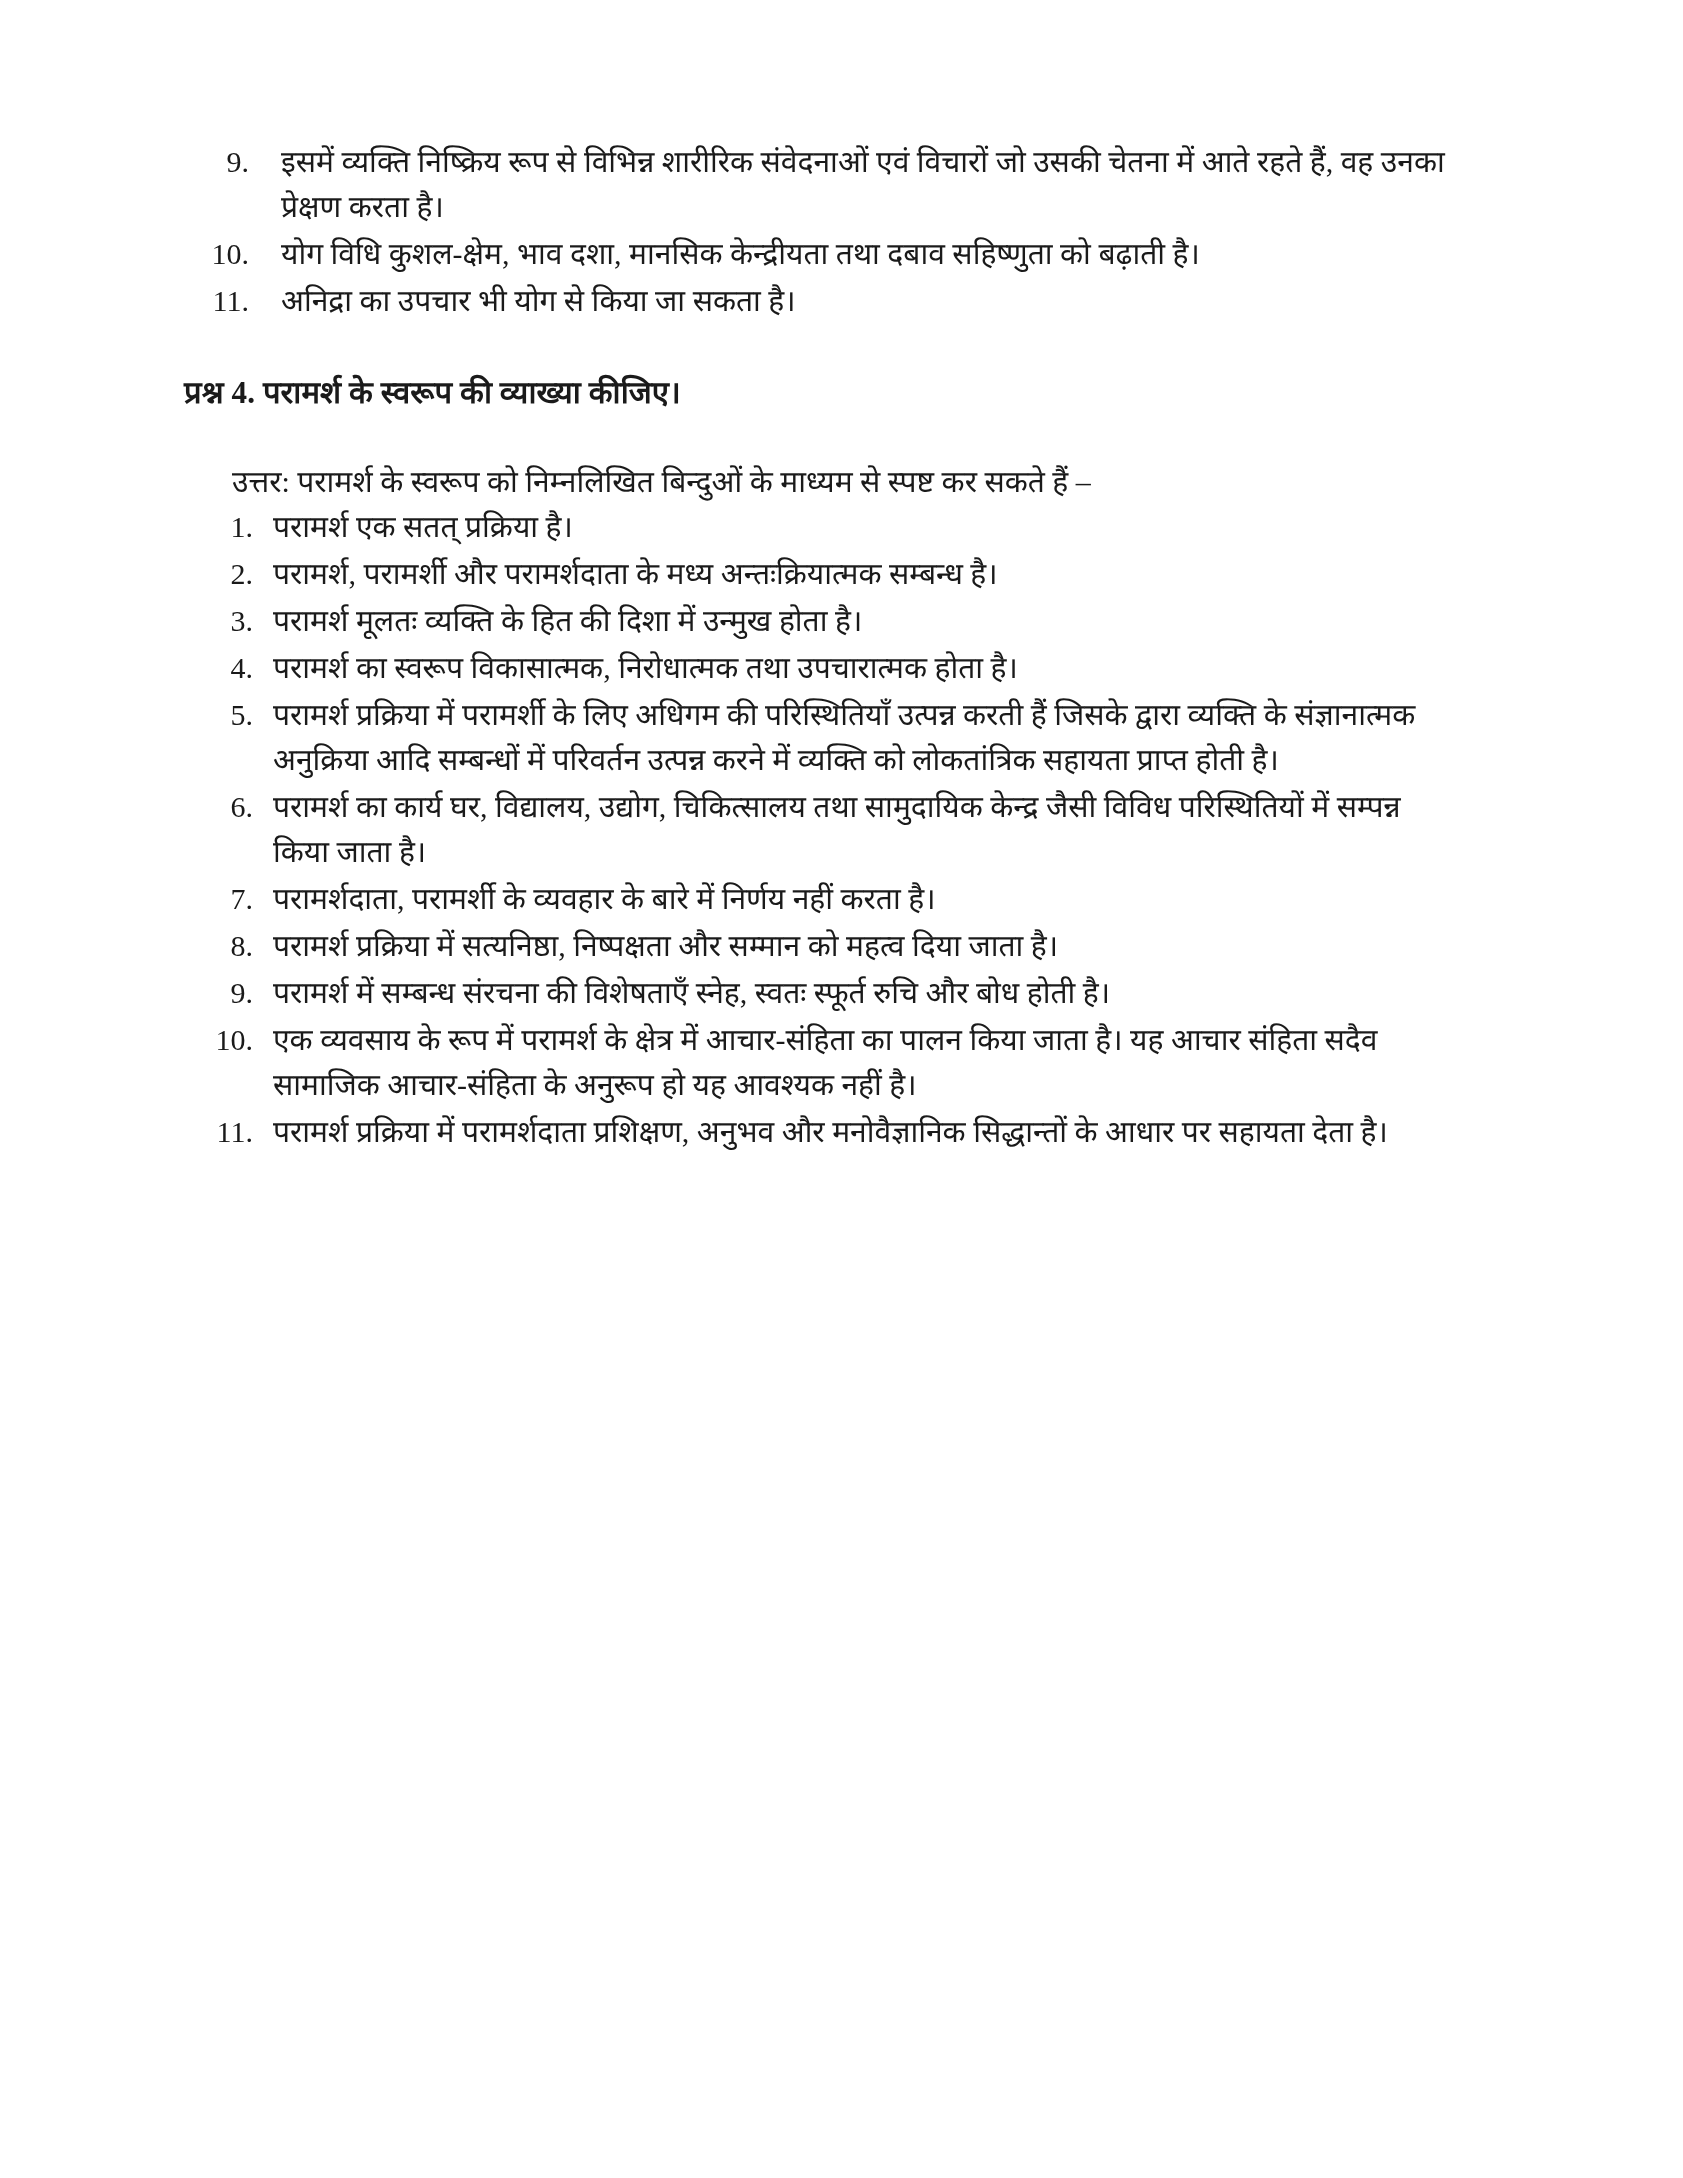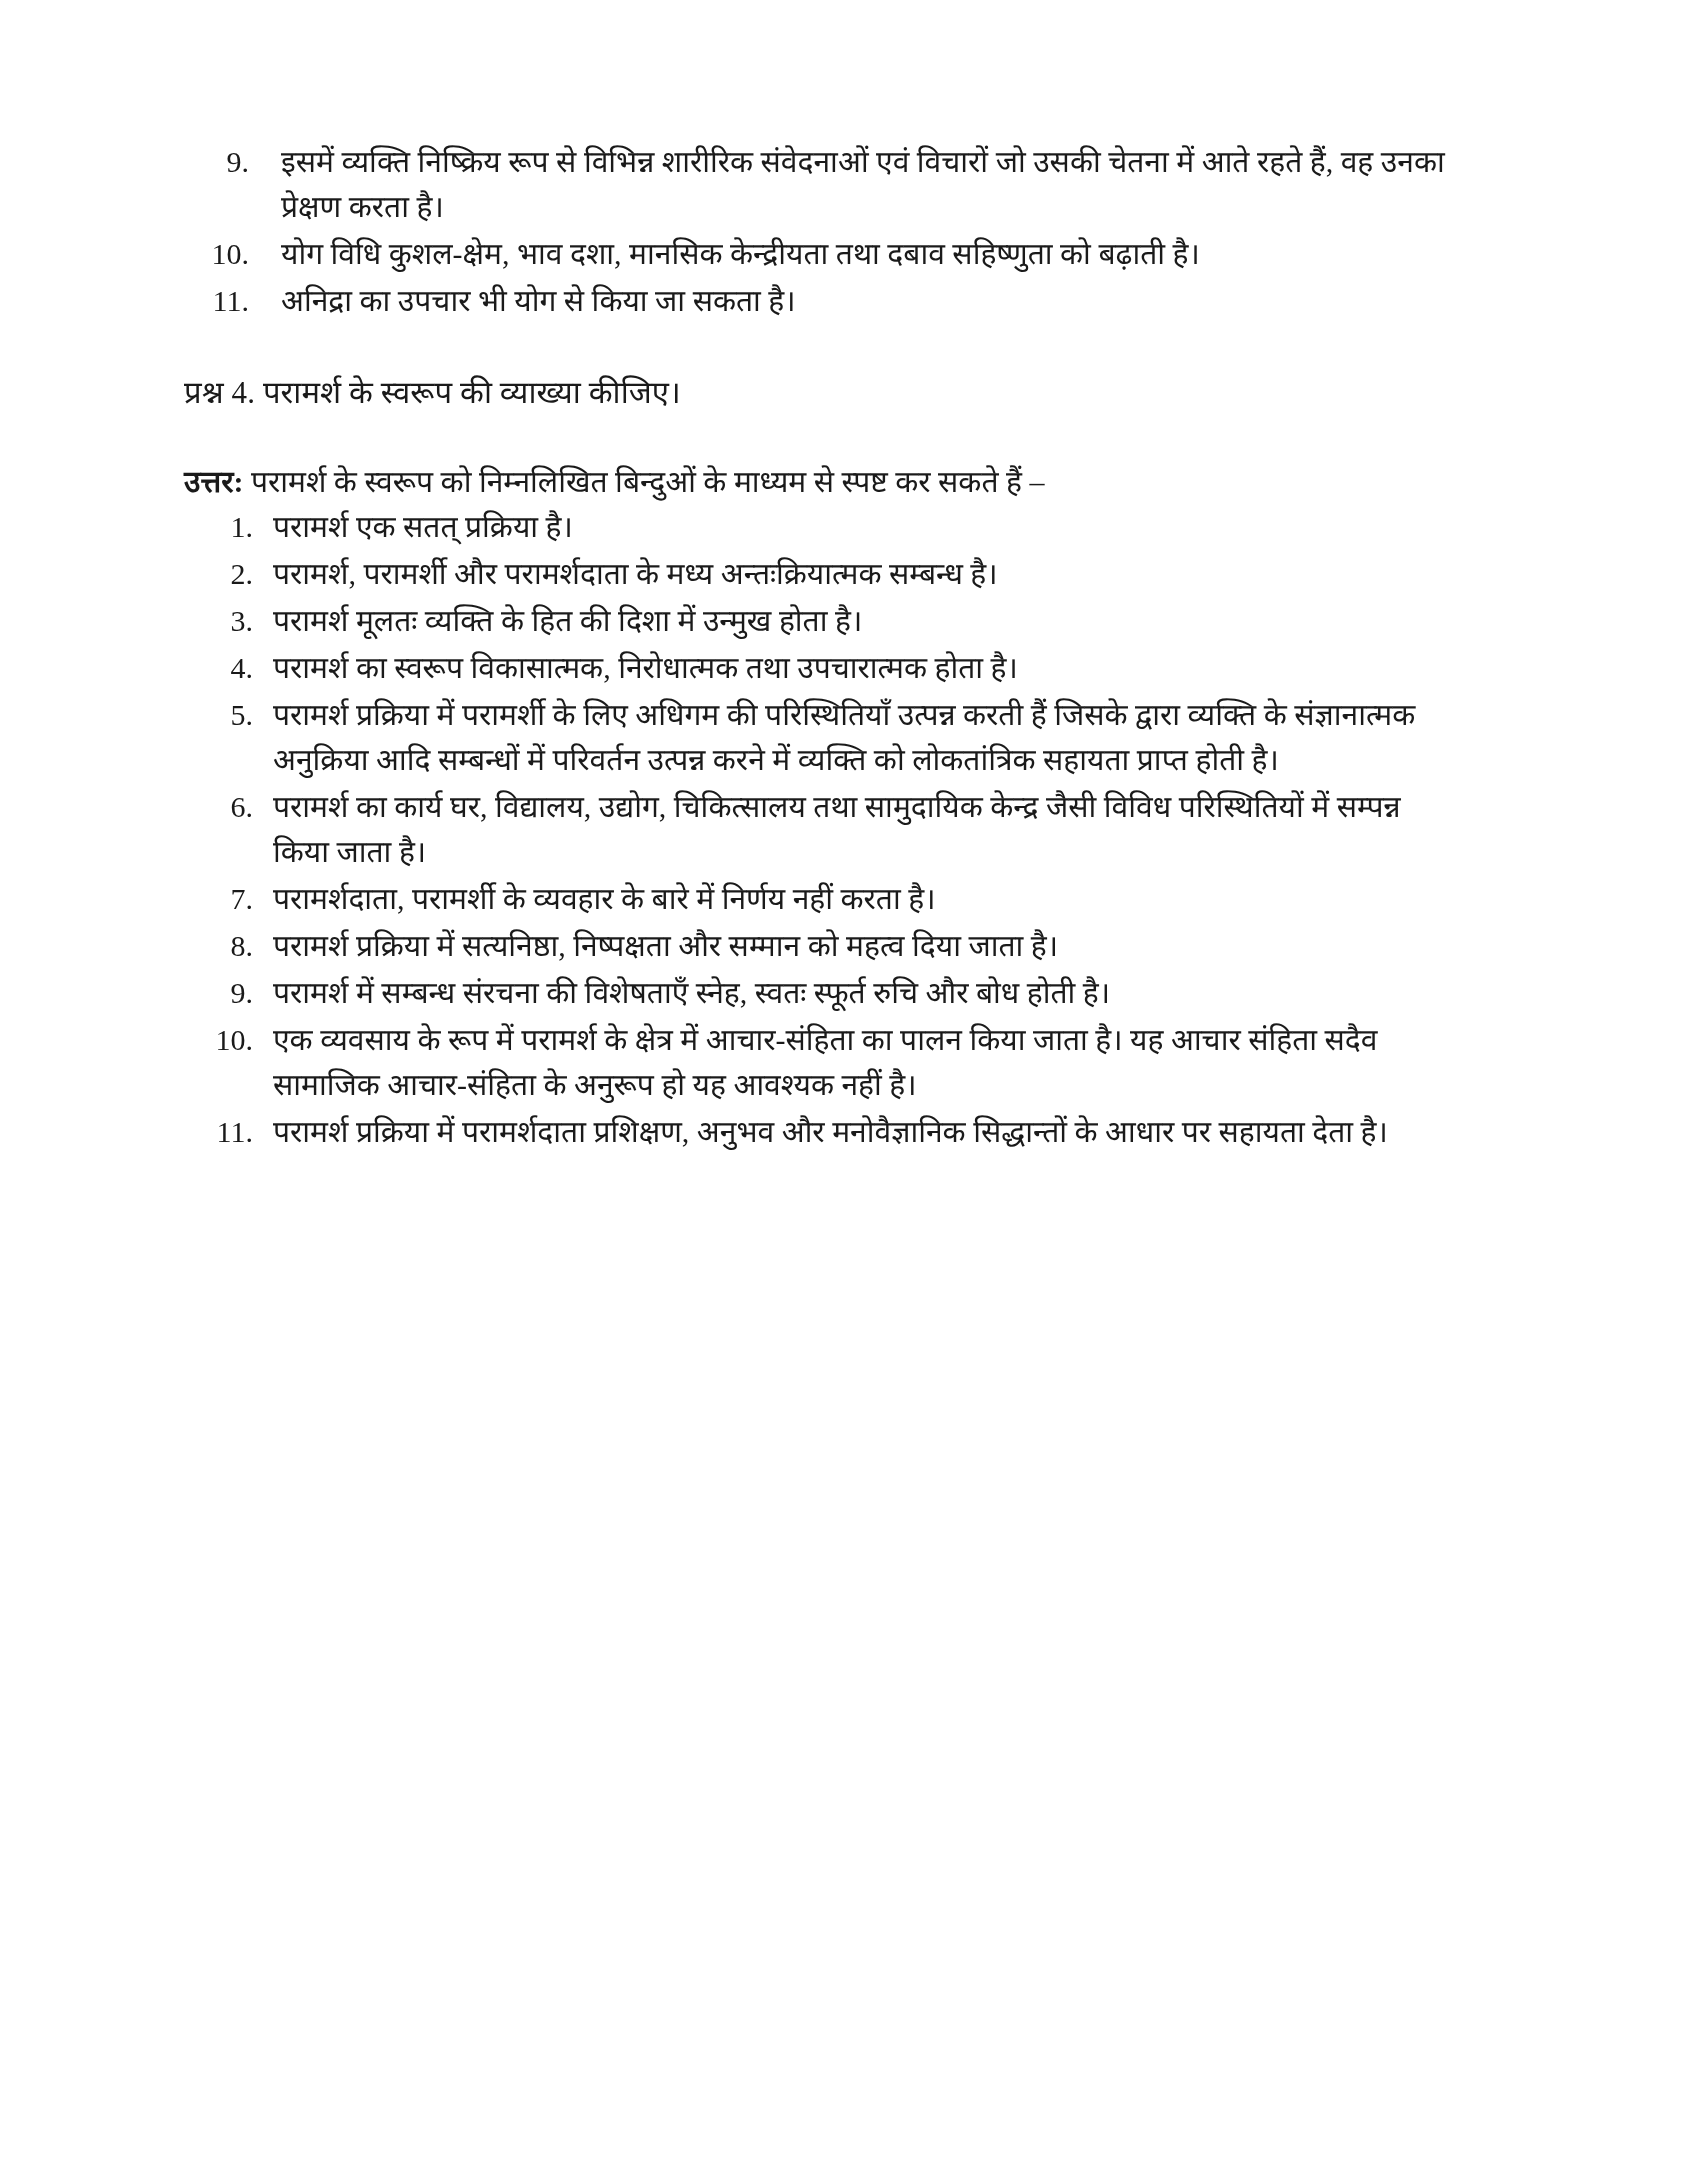--- a/index.html
+++ b/index.html
@@ -76,33 +76,34 @@
     padding-left: 75px;
   }
   .list-top > li .marker {
     width: 59px;
   }
 
   
   .question-heading {
     font-size: 31px;
     line-height: 44px;
-    font-weight: normal;
+    font-weight: bold;
     margin: 48px 0 0 0;
     letter-spacing: 0.1px;
   }
 
   
   .answer-intro {
     font-size: 30px;
     line-height: 45px;
     margin: 44px 0 0 0;
   }
   .answer-intro .lead {
-    font-weight: bold;
+    font-weight: normal;
+    margin-left: 48px;
   }
 
   
   .list-main {
     margin-top: 42px;
   }
 
   .spacer-bottom {
     height: 693px;
   }

